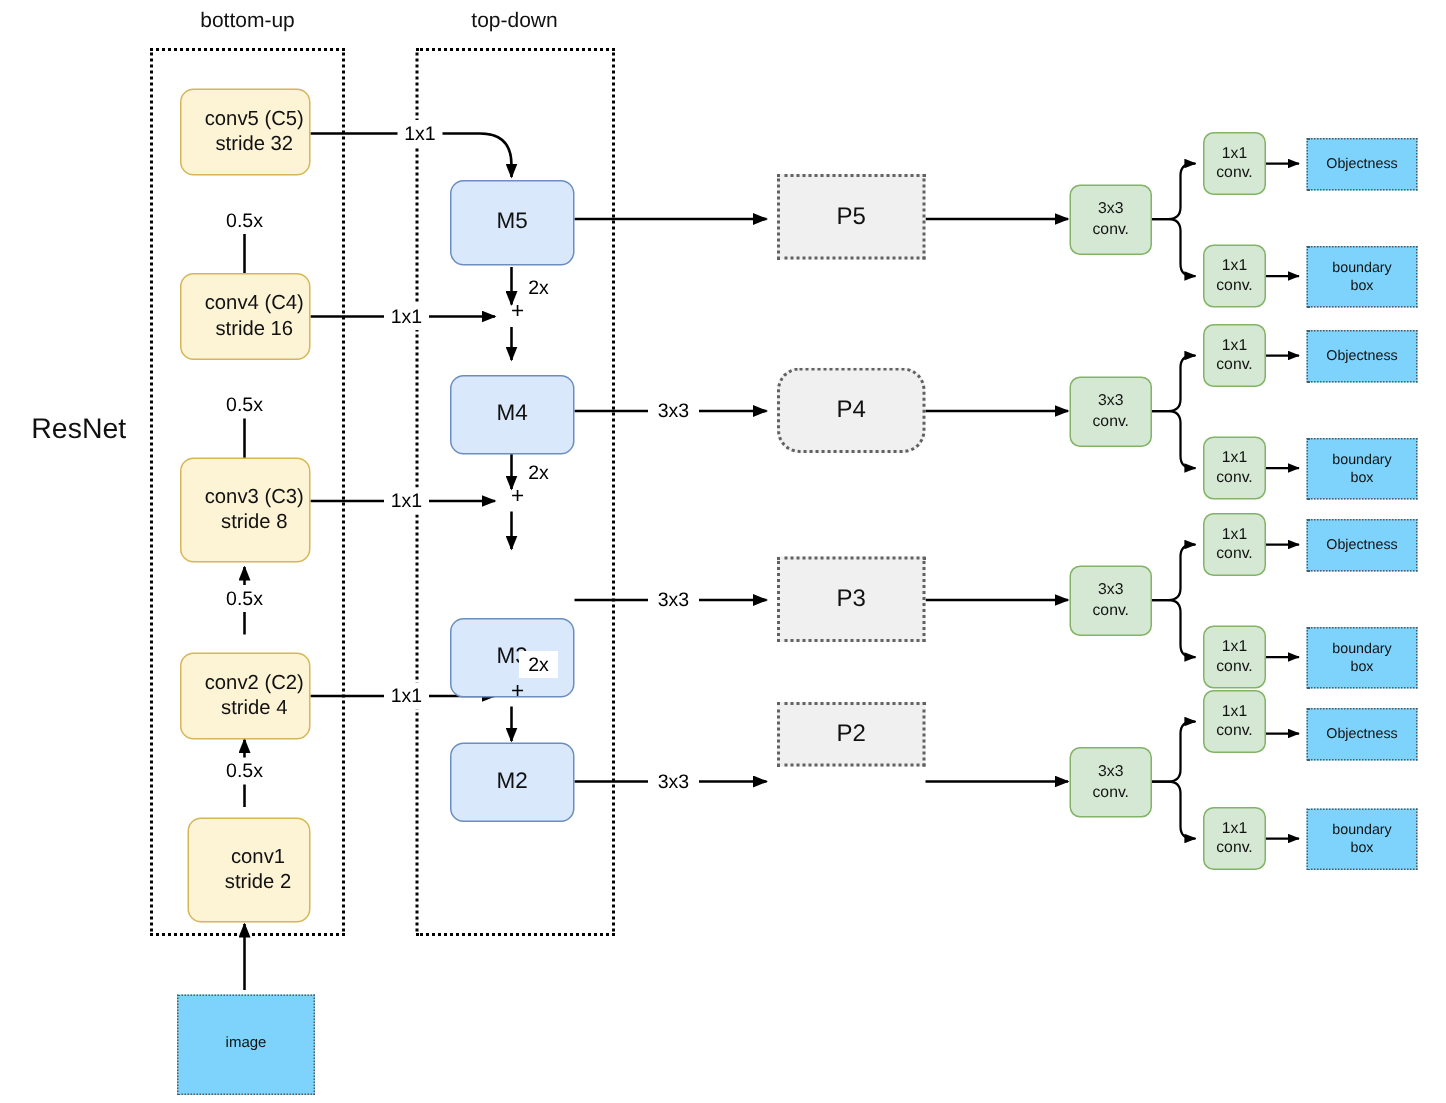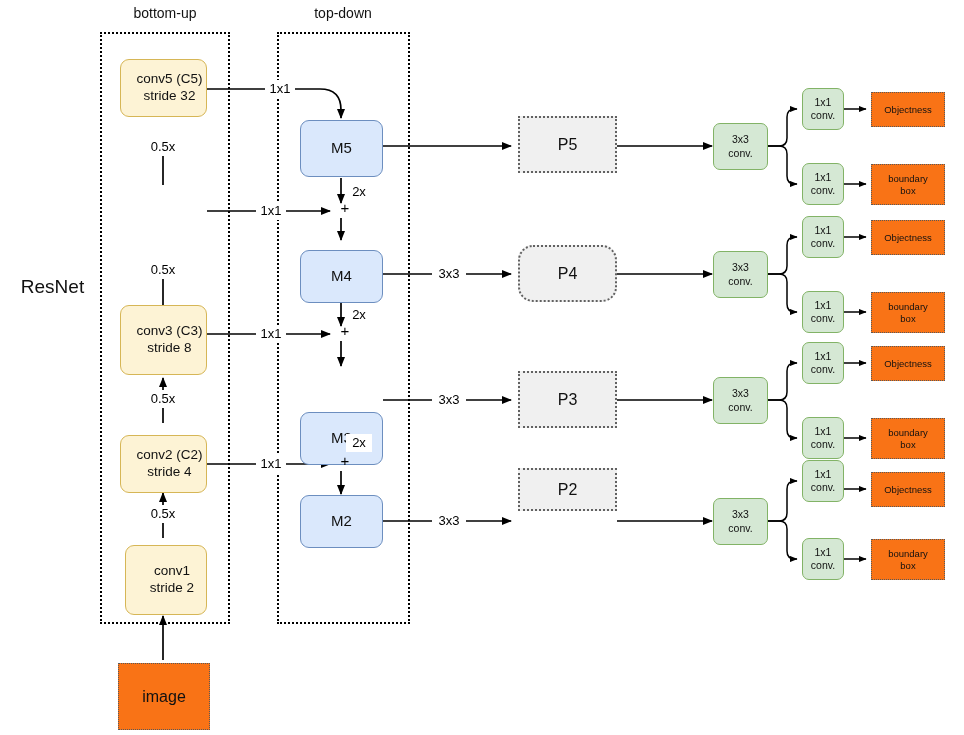--- a/index.html
+++ b/index.html
@@ -10,21 +10,21 @@
         justify-content:center;text-align:center;line-height:1.25;}
   .txt{position:absolute;box-sizing:border-box;display:flex;align-items:center;
        justify-content:center;text-align:right;line-height:1.2;color:#000;}
   .conv-box{background:#fdf3d5;border:1.6px solid #d6b656;border-radius:9px;
             font-size:13.5px;color:#111;padding-left:12px;}
   .m-box{background:#dae8fc;border:1.8px solid #6c8ebf;border-radius:9px;
          font-size:15px;color:#111;}
   .p-box{background:#f0f0f0;border:2.2px dotted #616161;font-size:16px;color:#111;}
   .g-box{background:#d5e8d4;border:1.6px solid #82b366;border-radius:7px;
          font-size:10.5px;color:#111;}
-  .out-box{background:#f97316;border:1.8px dotted #595959;font-size:9.5px;color:#111;}
+  .out-box{background:#7dd3fc;border:1.8px dotted #595959;font-size:9.5px;color:#111;}
   .container-box{position:absolute;box-sizing:border-box;border:2.6px dotted #000;
                  background:transparent;}
   .hdr{font-size:14px;color:#111;}
   .edge-lbl{font-size:13px;color:#000;background:#fff;padding:0 1px;}
   .resnet-lbl{font-size:19px;color:#111;}
   .plus{font-size:15px;color:#000;}
 </style>
 </head>
 <body>
 
@@ -101,20 +101,26 @@
   <div class="txt hdr" style="left:105px;top:3px;width:120px;height:20px;">bottom-up</div>
   <div class="txt hdr" style="left:283px;top:3px;width:120px;height:20px;">top-down</div>
   <div class="txt resnet-lbl" style="left:10px;top:274px;width:85px;height:26px;">ResNet</div>
 
   <div class="node conv-box" style="left:120px;top:59px;width:87px;height:58px;">
     <div>
       <div>conv5 (C5)</div>
       <div>stride 32</div>
     </div>
   </div>
+  <div class="node conv-box" style="left:120px;top:182px;width:87px;height:58px;">
+    <div>
+      <div>conv4 (C4)</div>
+      <div>stride 16</div>
+    </div>
+  </div>
   <div class="node conv-box" style="left:120px;top:305px;width:87px;height:70px;">
     <div>
       <div>conv3 (C3)</div>
       <div>stride 8</div>
     </div>
   </div>
   <div class="node conv-box" style="left:120px;top:435px;width:87px;height:58px;">
     <div>
       <div>conv2 (C2)</div>
       <div>stride 4</div>
@@ -125,21 +131,21 @@
       <div>conv1</div>
       <div>stride 2</div>
     </div>
   </div>
 
   <div class="txt edge-lbl" style="left:141px;top:138px;width:44px;height:18px;">0.5x</div>
   <div class="txt edge-lbl" style="left:141px;top:261px;width:44px;height:18px;">0.5x</div>
   <div class="txt edge-lbl" style="left:141px;top:390px;width:44px;height:18px;">0.5x</div>
   <div class="txt edge-lbl" style="left:141px;top:505px;width:44px;height:18px;">0.5x</div>
 
-  <div class="node out-box" style="left:118px;top:663px;width:92px;height:67px;font-size:16px;">
+  <div class="node out-box" style="left:118px;top:663px;width:92px;height:67px;font-size:10px;">
     <span>image</span>
   </div>
 
   <div class="node m-box" style="left:300px;top:120px;width:83px;height:57px;">
     <span>M5</span>
   </div>
   <div class="node m-box" style="left:300px;top:250px;width:83px;height:53px;">
     <span>M4</span>
   </div>
   <div class="node m-box" style="left:300px;top:373px;width:83px;height:53px;margin-top:39px;">

